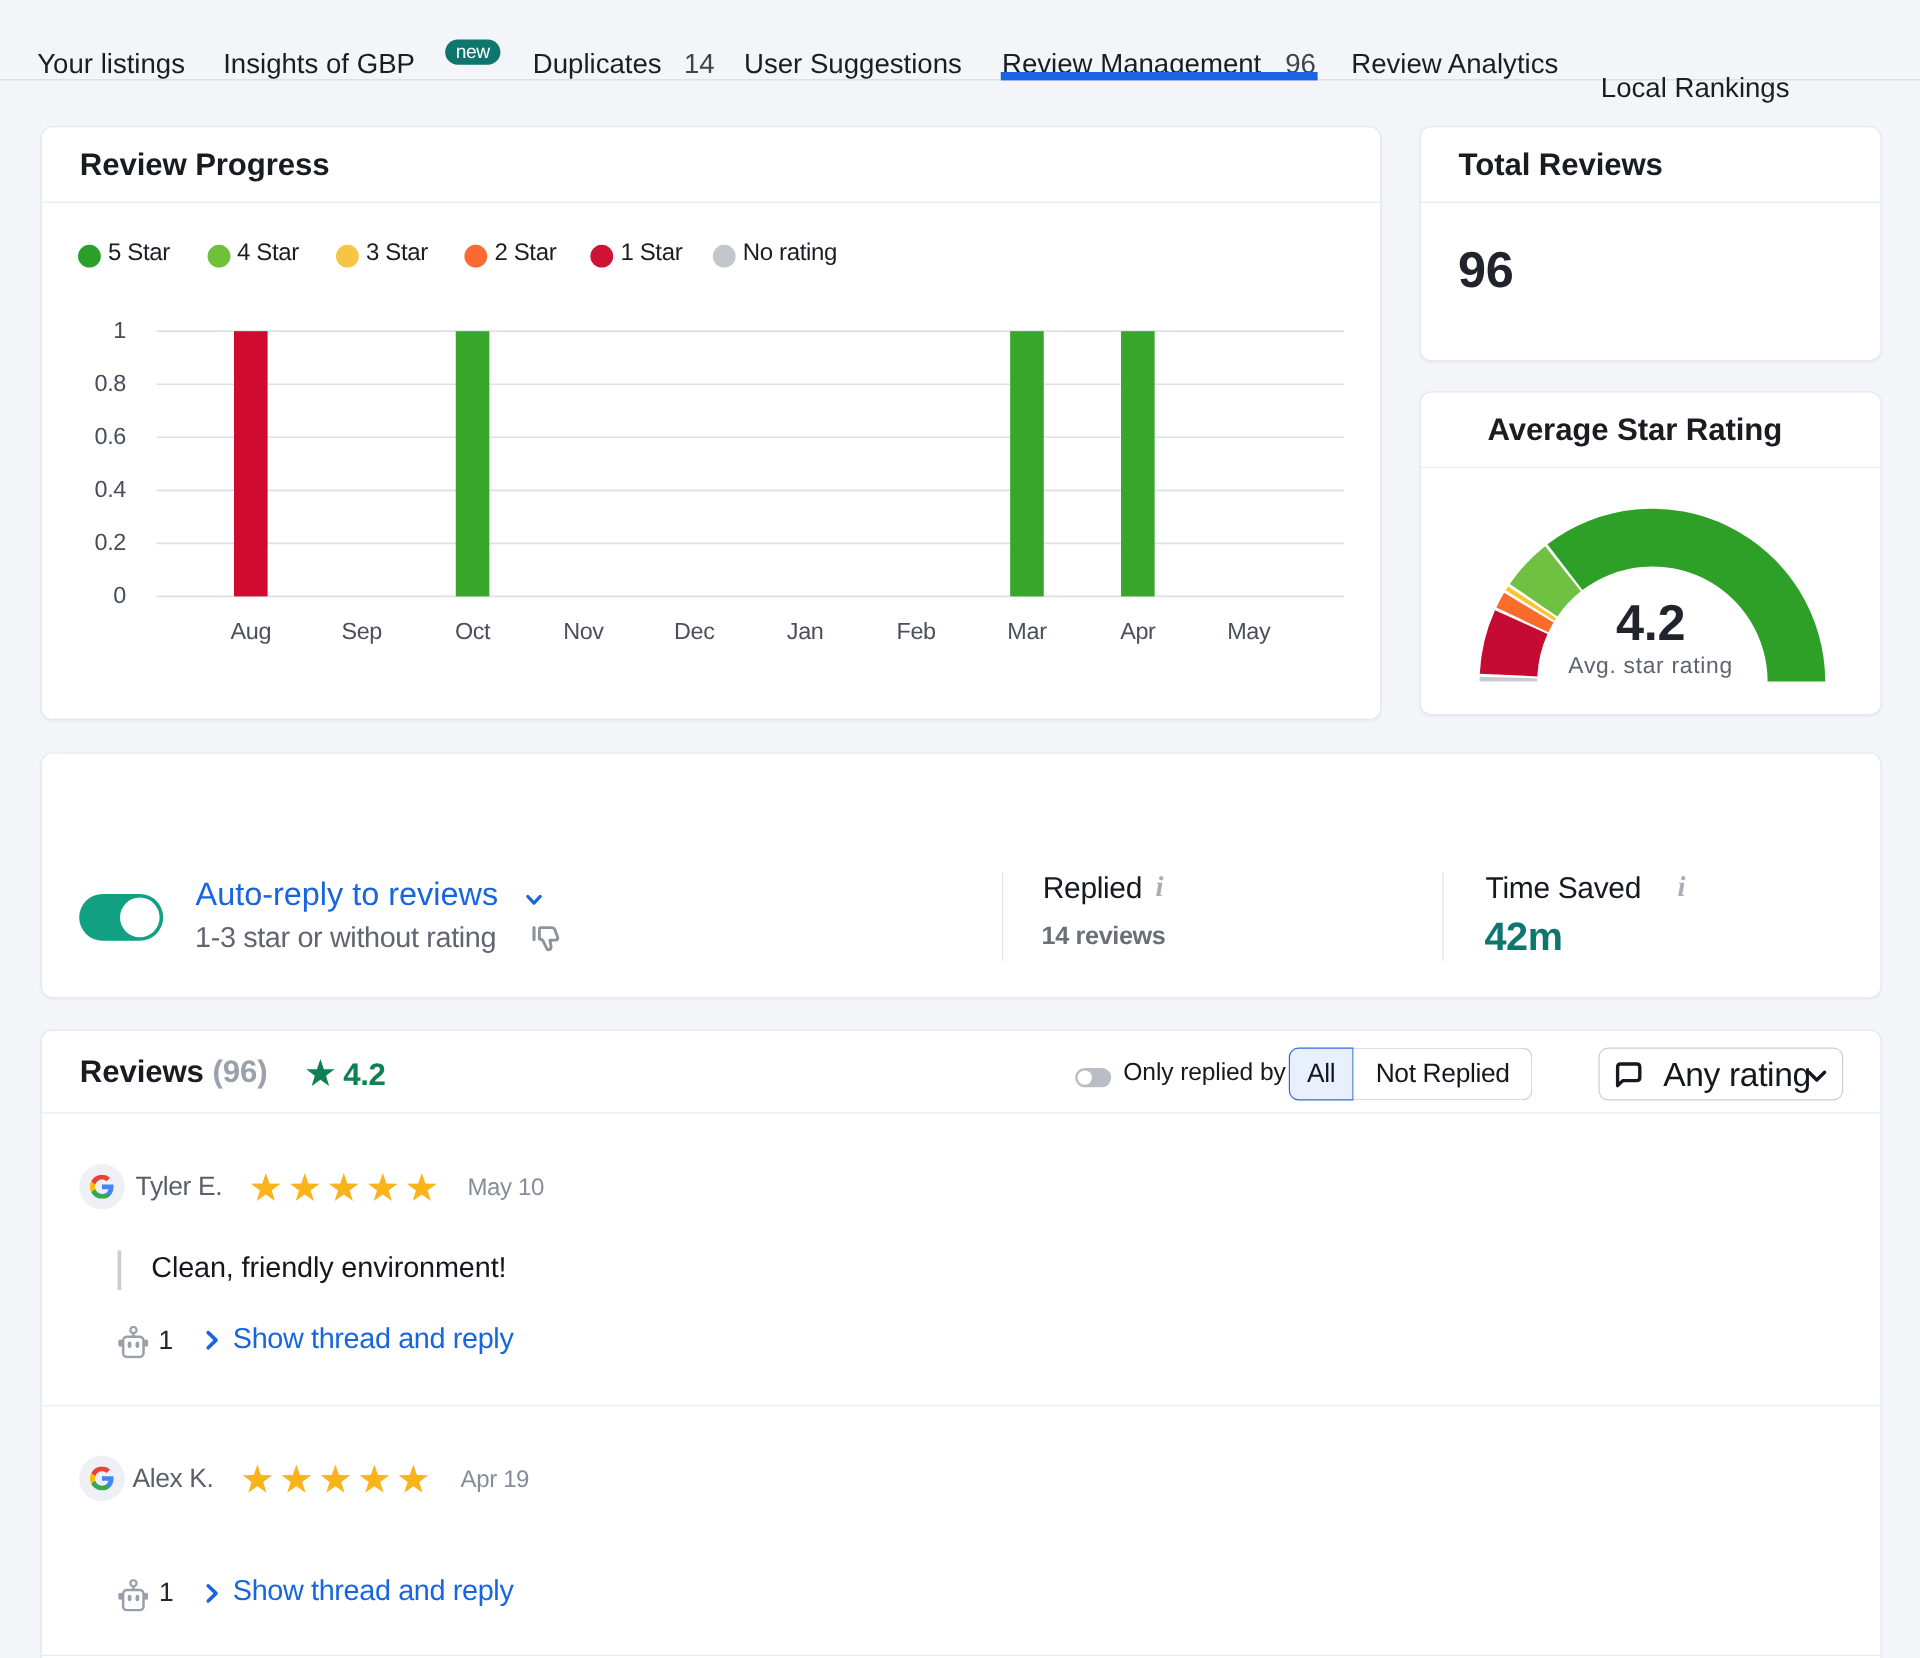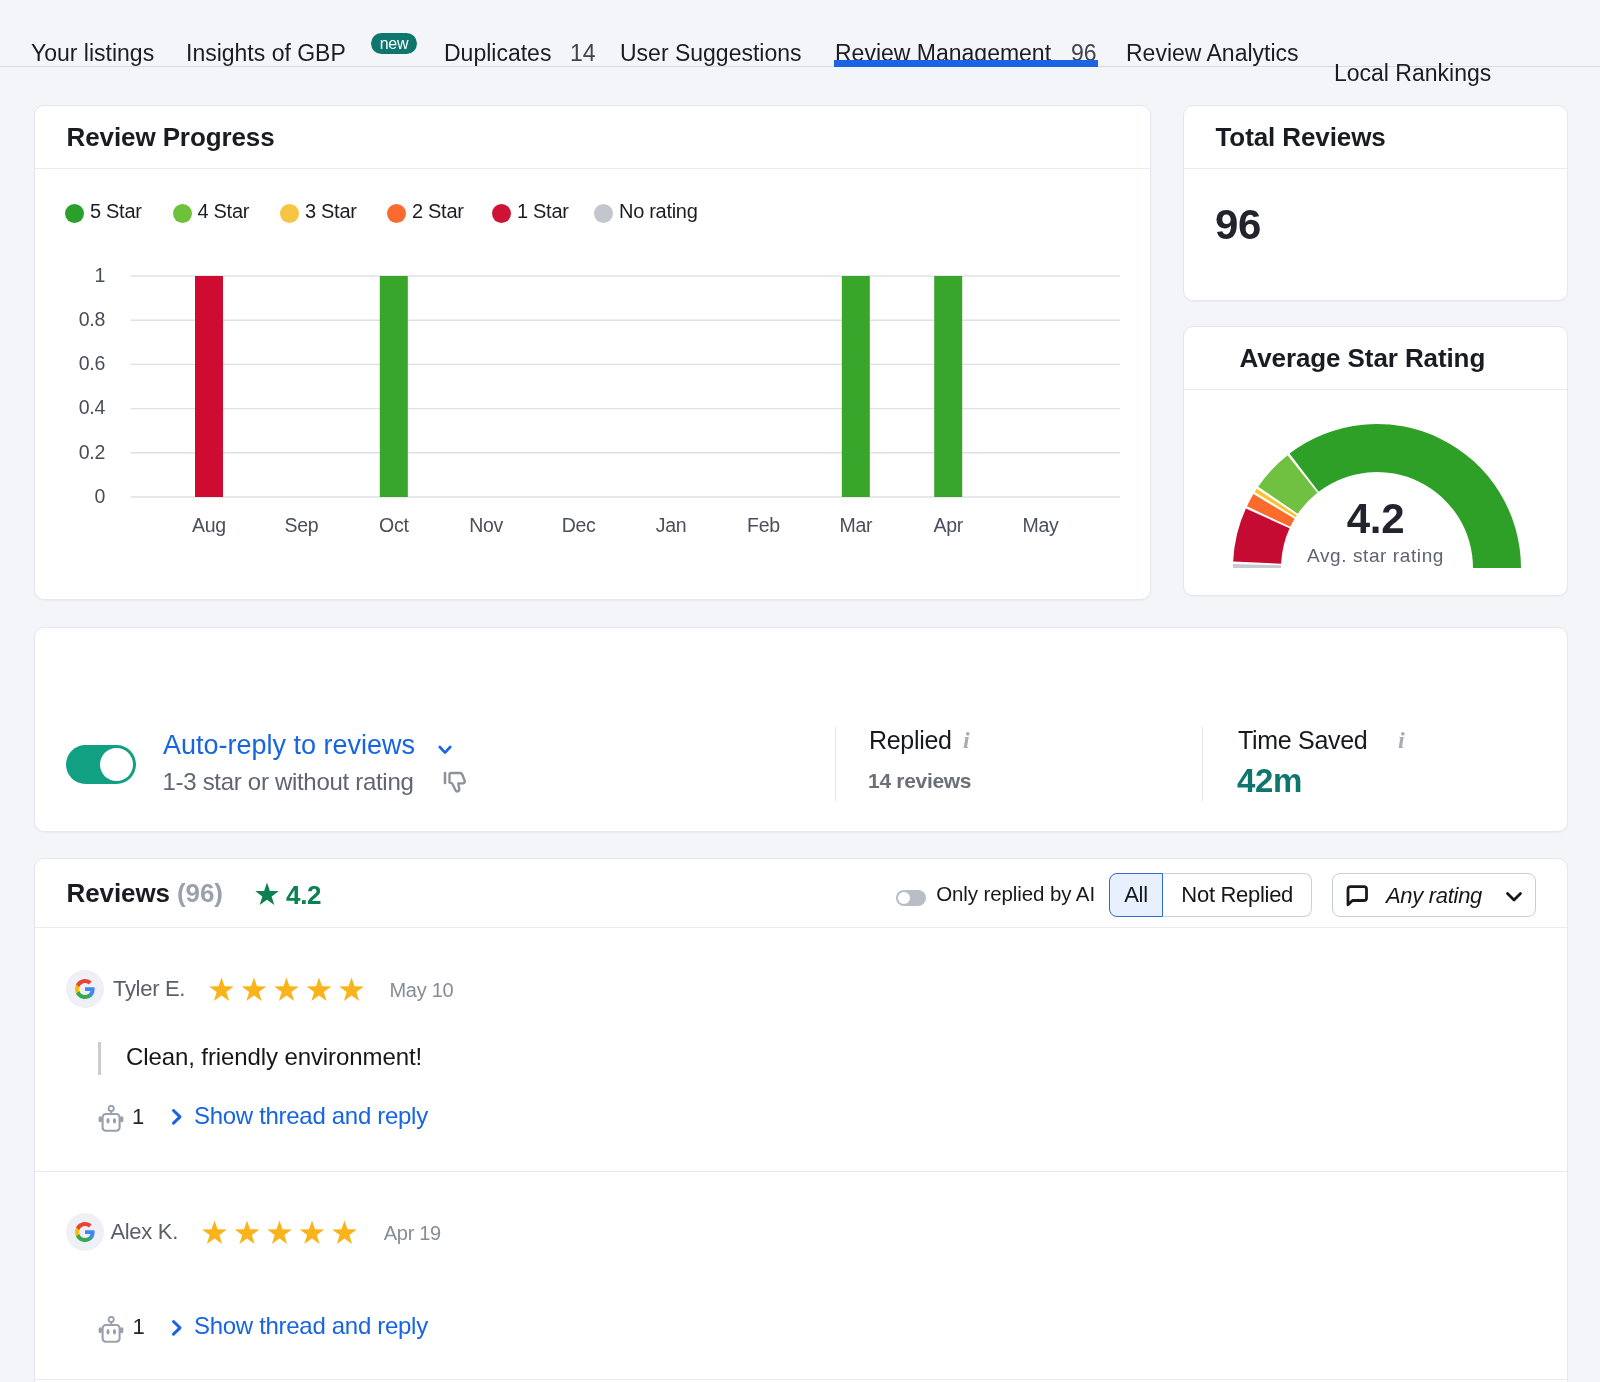--- a/index.html
+++ b/index.html
@@ -150,29 +150,29 @@
 
   <span class="ctitle" style="top:21px;">Reviews <span style="color:#9aa0ac;">(96)</span></span>
   <svg class="abs" style="left:220px;top:23px;" width="24" height="24" viewBox="0 0 24 24">
         <polygon points="12.00,0.50 14.88,8.94 23.79,9.07 16.66,14.41 19.29,22.93 12.00,17.80 4.71,22.93 7.34,14.41 0.21,9.07 9.12,8.94" fill="#0e8152"></polygon>
       </svg>
   <div class="abs" style="left:251px;top:23px;font-size:26px;font-weight:bold;line-height:26px;color:#0e8152;">4.2</div>
   <div class="abs" style="left:861px;top:31px;width:30px;height:16px;border-radius:8px;background:#b9bdc6;">
     <div class="abs" style="left:2px;top:2px;width:12px;height:12px;border-radius:50%;background:#fff;"></div>
   </div>
   <div class="abs" style="right:472px;top:25px;font-size:20.5px;line-height:20px;letter-spacing:-0.1px;color:#17191f;white-space:nowrap;">Only replied by AI</div>
-  <div class="abs" style="left:1074px;top:14px;width:239px;height:44px;">
+  <div class="abs" style="left:1039px;top:14px;width:239px;height:44px;">
     <div class="abs" style="left:0;top:0;width:54px;height:44px;background:#e8f0fd;border:1.5px solid #3069d6;border-radius:8px 0 0 8px;font-size:22px;line-height:41px;text-align:center;color:#15171d;">All</div>
     <div class="abs" style="left:54px;top:0;width:149.4px;height:44px;background:#fff;border:1px solid #ccd0d9;border-left:none;border-radius:0 8px 8px 0;font-size:22px;line-height:42px;text-align:center;color:#15171d;">Not Replied</div>
   </div>
   <div class="abs" style="left:1297px;top:14px;width:204px;height:44px;background:#fff;border:1px solid #c9cdd6;border-radius:8px;">
     <svg class="abs" style="left:12px;top:10px;" width="24" height="23" viewBox="0 0 24 23">
           <path d="M3,5.3 Q3,2.7 5.6,2.7 H18.9 Q21.5,2.7 21.5,5.3 V13.9 Q21.5,16.5 18.9,16.5 H7.5 L3,20.7 Z" fill="none" stroke="#17191f" stroke-width="2.8" stroke-linejoin="round"></path>
         </svg>
-    <div class="abs" style="left:53px;top:11px;font-size:22px;line-height:22px;color:#15171d;font-style:italic;">Any rating</div>
+    <div class="abs" style="left:53px;top:11px;font-size:28px;line-height:22px;color:#15171d;">Any rating</div>
     <svg class="abs" style="left:172px;top:17px;" width="18" height="12" viewBox="0 0 18 12">
           <path d="M2.5,2.5 L9,9 L15.5,2.5" fill="none" stroke="#15171d" stroke-width="2.8" stroke-linecap="round" stroke-linejoin="round"></path>
         </svg>
   </div>
 
   <div class="abs" style="left:30.5px;top:110.5px;width:38px;height:38px;border-radius:50%;background:#eef0f5;">
     <svg class="abs" style="left:9px;top:9px;" width="20" height="20" viewBox="0 0 18 18">
       <path fill="#4285F4" d="M17.64 9.2c0-.637-.057-1.251-.164-1.84H9v3.481h4.844c-.209 1.125-.843 2.078-1.796 2.717v2.258h2.908c1.702-1.567 2.684-3.874 2.684-6.615z"></path>
       <path fill="#34A853" d="M9 18c2.43 0 4.467-.806 5.956-2.18l-2.908-2.259c-.806.54-1.837.86-3.048.86-2.344 0-4.328-1.584-5.036-3.711H.957v2.332C2.438 15.983 5.482 18 9 18z"></path>
       <path fill="#FBBC05" d="M3.964 10.71c-.18-.54-.282-1.117-.282-1.71s.102-1.17.282-1.71V4.958H.957C.347 6.173 0 7.548 0 9s.348 2.827.957 4.042l3.007-2.332z"></path>

